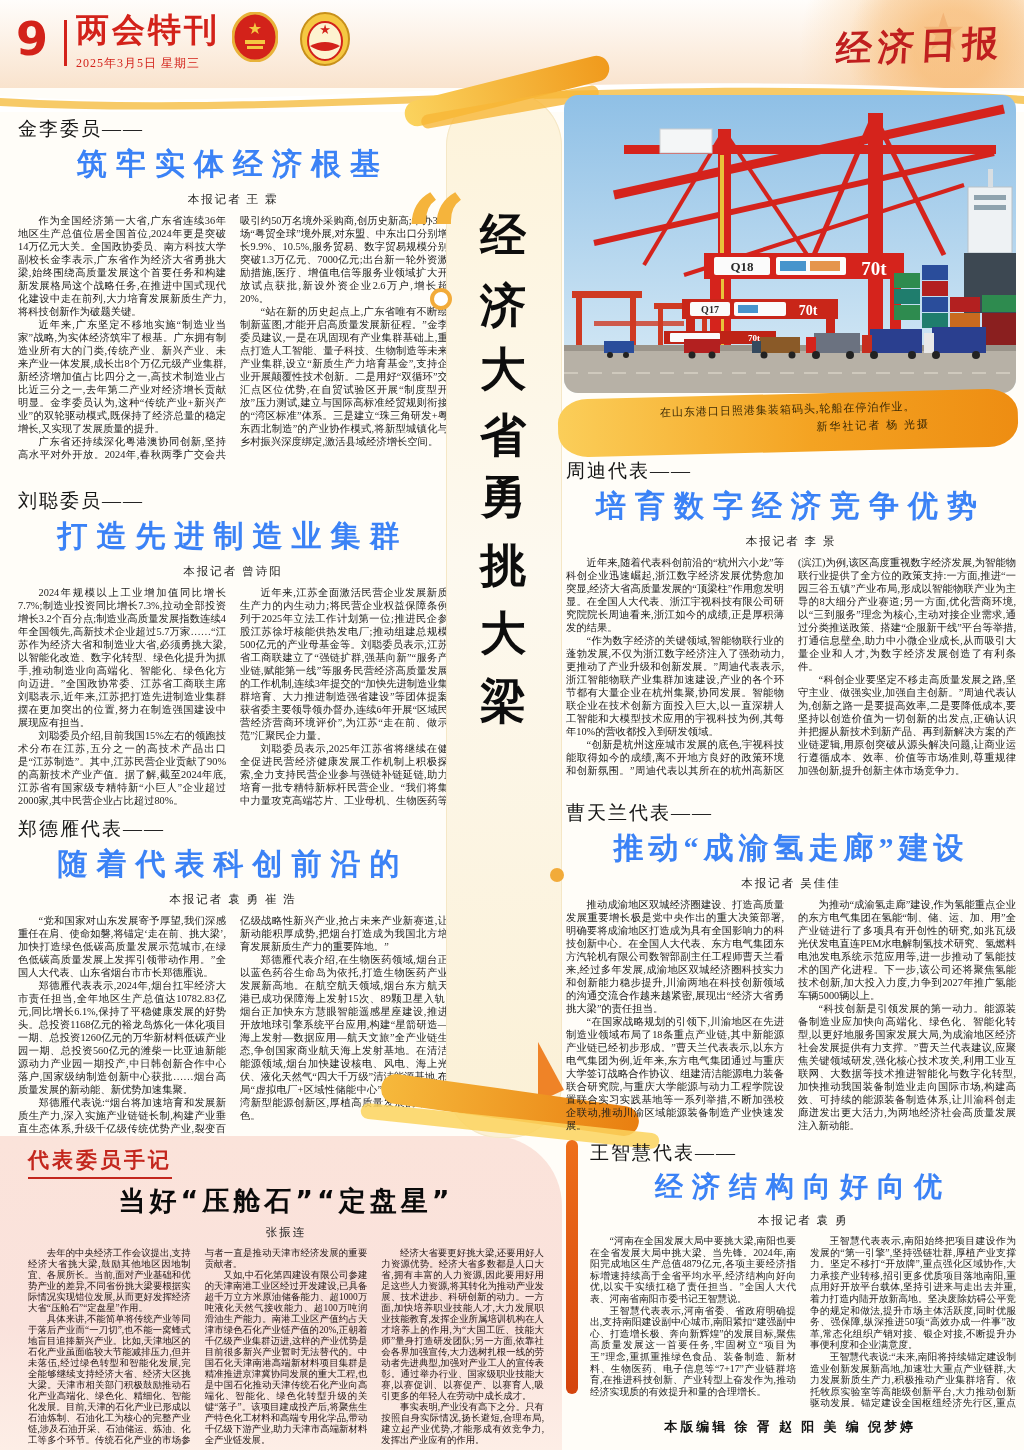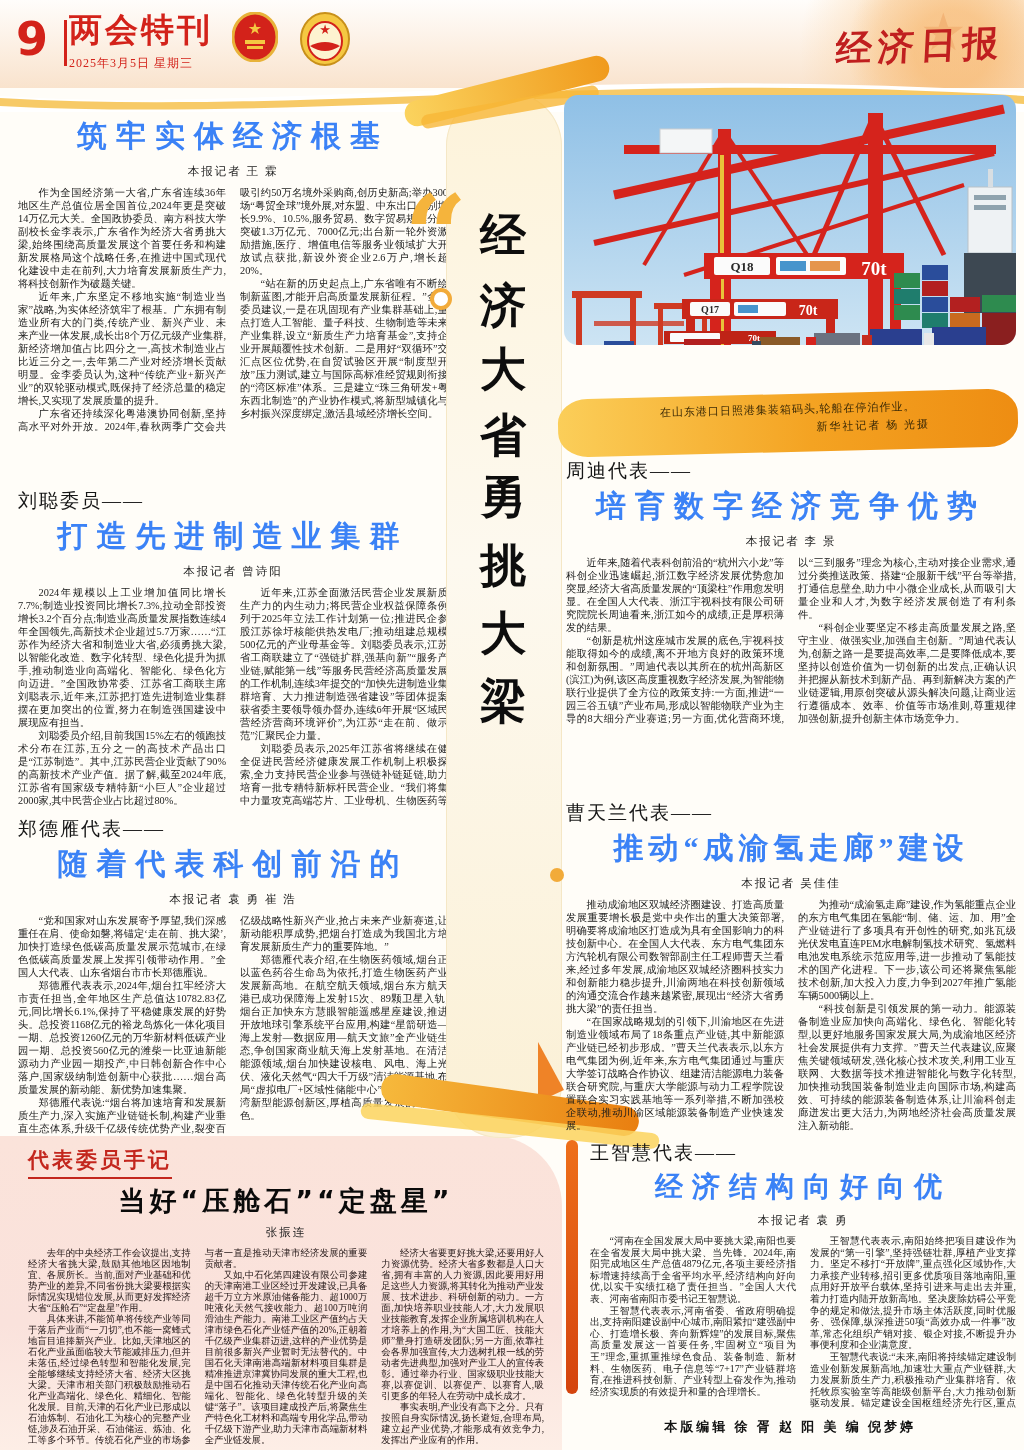--- a/index.html
+++ b/index.html
@@ -7,21 +7,21 @@
         font-family:"Liberation Serif","DejaVu Serif",serif;color:#1c1c1c;}
   
   #header{position:absolute;left:0;top:0;width:1024px;height:88px;
     background:
       radial-gradient(circle at 93% 55%, rgba(246,176,96,.55) 0 4%, rgba(246,176,96,0) 11%),
       radial-gradient(circle at 93% 55%, rgba(250,205,150,.5) 0 8%, rgba(250,205,150,0) 16%),
       linear-gradient(180deg,#fffdfb 0%,#fcEFE2 55%,#f9e3cd 100%);}
   .pgnum{position:absolute;left:16px;top:12px;font-size:46px;font-weight:900;color:#d3221a;
          font-family:"DejaVu Sans",sans-serif;}
   .red-rule{position:absolute;left:64px;top:20px;width:3px;height:46px;background:#d3221a;}
-  .edition{position:absolute;left:69px;top:8px;color:#d3221a;}
+  .edition{position:absolute;left:76px;top:8px;color:#d3221a;}
   .edition .name{font-size:33px;font-weight:900;letter-spacing:3px;font-family:"Liberation Serif",serif;}
   .edition .date{font-size:12px;margin-top:2px;letter-spacing:1px;}
   .emblem{position:absolute;top:12px;}
   #emblem1{left:232px;} #emblem2{left:300px;}
   .masthead{position:absolute;right:20px;top:22px;font-size:36px;font-weight:900;color:#c01f1f;
             letter-spacing:6px;transform:skewX(-5deg) rotate(-2deg);font-family:"DejaVu Serif",serif;}
   .hdr-star{position:absolute;left:920px;top:2px;font-size:52px;color:#f2b173;opacity:.85;}
   #hdr-wave{position:absolute;left:0;top:62px;width:1024px;height:50px;}
   
   .article{position:absolute;}
@@ -45,21 +45,21 @@
   #rib-b1{left:380px;top:1090px;width:260px;height:30px;background:linear-gradient(90deg,#f6b93c,#e97f10);transform:rotate(8deg);}
   #rib-b2{left:360px;top:1118px;width:300px;height:16px;background:#fbd35e;transform:rotate(6deg);opacity:.85;}
   #big-quote{position:absolute;left:404px;top:196px;font-size:110px;line-height:80px;color:#f5b43c;
              font-family:"DejaVu Serif",serif;font-weight:900;}
   .dot{position:absolute;border-radius:50%;}
   #dot1{left:430px;top:288px;width:14px;height:14px;border:4px solid #f2ab3a;background:#fff;}
   #dot2{left:550px;top:868px;width:14px;height:14px;background:#f2ab3a;}
   #tri{position:absolute;left:538px;top:1042px;width:0;height:0;border-left:26px solid #ed7714;
        border-top:48px solid transparent;border-bottom:12px solid transparent;opacity:.9;}
   
-  #photo{position:absolute;left:564px;top:95px;width:452px;height:250px;border-radius:14px;overflow:hidden;}
+  #photo{position:absolute;left:564px;top:95px;width:452px;height:298px;border-radius:14px;overflow:hidden;}
   #caption-band{position:absolute;left:558px;top:394px;width:460px;height:58px;
      background:linear-gradient(90deg,#fbce59,#f4a322 55%,#ee8d12);
      border-radius:30px/24px;transform:rotate(-1.4deg);padding-top:8px;box-sizing:border-box;}
   .cap1{text-align:center;font-size:11px;color:#3c2a06;letter-spacing:1px;}
   .cap2{text-align:center;font-size:11px;color:#3c2a06;letter-spacing:2px;margin-top:3px;padding-left:170px;}
   
   #notebook{position:absolute;left:0;top:1136px;width:562px;height:314px;box-sizing:border-box;
     background:linear-gradient(180deg,#fbe3da 0%,#fae2dc 60%,#fdeee6 100%);
     border-top-right-radius:70px;padding:10px 18px 6px 28px;}
   #nb-label{display:inline-block;font-size:21px;font-weight:900;color:#c3261d;letter-spacing:3px;
@@ -106,20 +106,21 @@
     </span>
     <span class="hdr-star">★</span>
     <div class="masthead">经济日报</div>
     <svg id="hdr-wave" viewBox="0 0 1024 50" preserveAspectRatio="none">
       <path d="M0,34 C260,52 560,2 1024,30 L1024,50 L0,50 Z" fill="#ffffff"></path>
       <path d="M0,36 C300,54 620,8 1024,34 L1024,42 C620,16 300,60 0,44 Z" fill="#f6c14c" opacity="0.85"></path>
     </svg>
   </div>
 
   <div class="article" style="left:18px;top:116px;width:430px;">
+    <div class="kicker">金李委员——</div>
     <div class="a-title">筑牢实体经济根基</div>
     <div class="byline">本报记者  王  霖</div>
     <div class="body" style="height:270px;">
         <p>作为全国经济第一大省,广东省连续36年地区生产总值位居全国首位,2024年更是突破14万亿元大关。全国政协委员、南方科技大学副校长金李表示,广东省作为经济大省勇挑大梁,始终围绕高质量发展这个首要任务和构建新发展格局这个战略任务,在推进中国式现代化建设中走在前列,大力培育发展新质生产力,将科技创新作为破题关键。</p>
         <p>近年来,广东坚定不移地实施“制造业当家”战略,为实体经济筑牢了根基。广东拥有制造业所有大的门类,传统产业、新兴产业、未来产业一体发展,成长出8个万亿元级产业集群,新经济增加值占比四分之一,高技术制造业占比近三分之一,去年第二产业对经济增长贡献明显。金李委员认为,这种“传统产业+新兴产业”的双轮驱动模式,既保持了经济总量的稳定增长,又实现了发展质量的提升。</p>
         <p>广东省还持续深化粤港澳协同创新,坚持高水平对外开放。2024年,春秋两季广交会共吸引约50万名境外采购商,创历史新高;举办300场“粤贸全球”境外展,对东盟、中东出口分别增长9.9%、10.5%,服务贸易、数字贸易规模分别突破1.3万亿元、7000亿元;出台新一轮外资激励措施,医疗、增值电信等服务业领域扩大开放试点获批,新设外资企业2.6万户,增长超20%。</p>
         <p>“站在新的历史起点上,广东省唯有不断绘制新蓝图,才能开启高质量发展新征程。”金李委员建议,一是在巩固现有产业集群基础上,重点打造人工智能、量子科技、生物制造等未来产业集群,设立“新质生产力培育基金”,支持企业开展颠覆性技术创新。二是用好“双循环”交汇点区位优势,在自贸试验区开展“制度型开放”压力测试,建立与国际高标准经贸规则衔接的“湾区标准”体系。三是建立“珠三角研发+粤东西北制造”的产业协作模式,将新型城镇化与乡村振兴深度绑定,激活县域经济增长空间。</p>
       </div>
   </div>
 
@@ -293,20 +294,21 @@
     <div class="cap1">在山东港口日照港集装箱码头,轮船在停泊作业。</div>
     <div class="cap2">新华社记者  杨  光摄</div>
   </div>
 
   <div class="article" style="left:566px;top:458px;width:450px;">
     <div class="kicker">周迪代表——</div>
     <div class="a-title">培育数字经济竞争优势</div>
     <div class="byline">本报记者  李  景</div>
     <div class="body" style="height:246px;">
         <p>近年来,随着代表科创前沿的“杭州六小龙”等科创企业迅速崛起,浙江数字经济发展优势愈加突显,经济大省高质量发展的“顶梁柱”作用愈发明显。在全国人大代表、浙江宇视科技有限公司研究院院长周迪看来,浙江如今的成绩,正是厚积薄发的结果。</p>
+        <p>“作为数字经济的关键领域,智能物联行业的蓬勃发展,不仅为浙江数字经济注入了强劲动力,更推动了产业升级和创新发展。”周迪代表表示,浙江智能物联产业集群加速建设,产业的各个环节都有大量企业在杭州集聚,协同发展。智能物联企业在技术创新方面投入巨大,以一直深耕人工智能和大模型技术应用的宇视科技为例,其每年10%的营收都投入到研发领域。</p>
         <p>“创新是杭州这座城市发展的底色,宇视科技能取得如今的成绩,离不开地方良好的政策环境和创新氛围。”周迪代表以其所在的杭州高新区(滨江)为例,该区高度重视数字经济发展,为智能物联行业提供了全方位的政策支持:一方面,推进“一园三谷五镇”产业布局,形成以智能物联产业为主导的8大细分产业赛道;另一方面,优化营商环境,以“三到服务”理念为核心,主动对接企业需求,通过分类推送政策、搭建“企服新干线”平台等举措,打通信息壁垒,助力中小微企业成长,从而吸引大量企业和人才,为数字经济发展创造了有利条件。</p>
         <p>“科创企业要坚定不移走高质量发展之路,坚守主业、做强实业,加强自主创新。”周迪代表认为,创新之路一是要提高效率,二是要降低成本,要坚持以创造价值为一切创新的出发点,正确认识并把握从新技术到新产品、再到新解决方案的产业链逻辑,用原创突破从源头解决问题,让商业运行遵循成本、效率、价值等市场准则,尊重规律加强创新,提升创新主体市场竞争力。</p>
       </div>
   </div>
 
   <div class="article" style="left:566px;top:800px;width:450px;">
     <div class="kicker">曹天兰代表——</div>
     <div class="a-title" style="letter-spacing:5px;">推动“成渝氢走廊”建设</div>
     <div class="byline">本报记者  吴佳佳</div>
     <div class="body" style="height:238px;">

